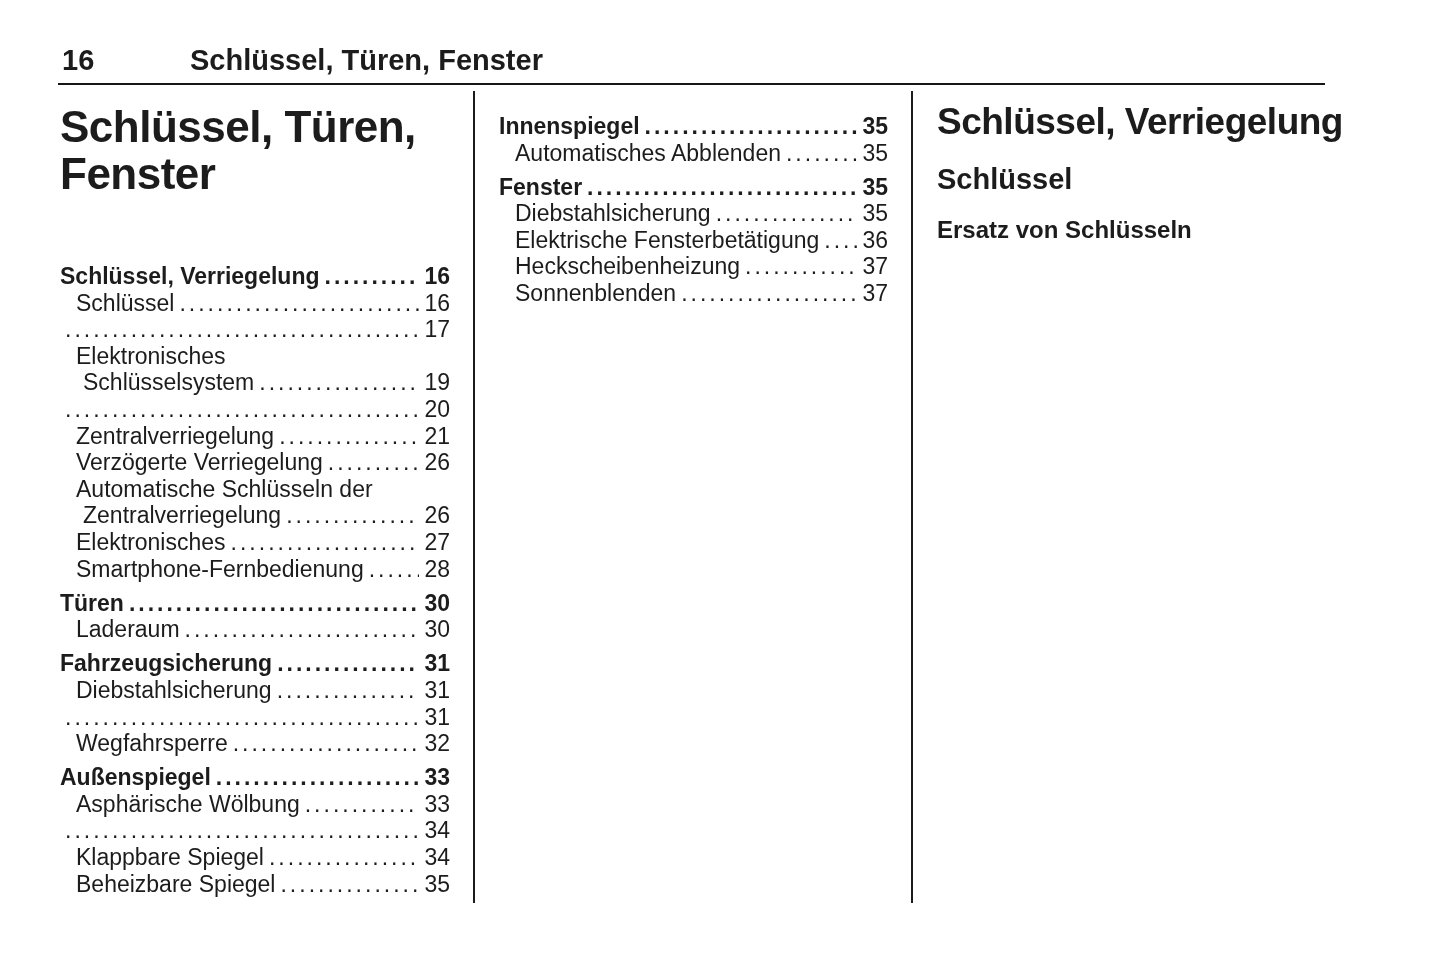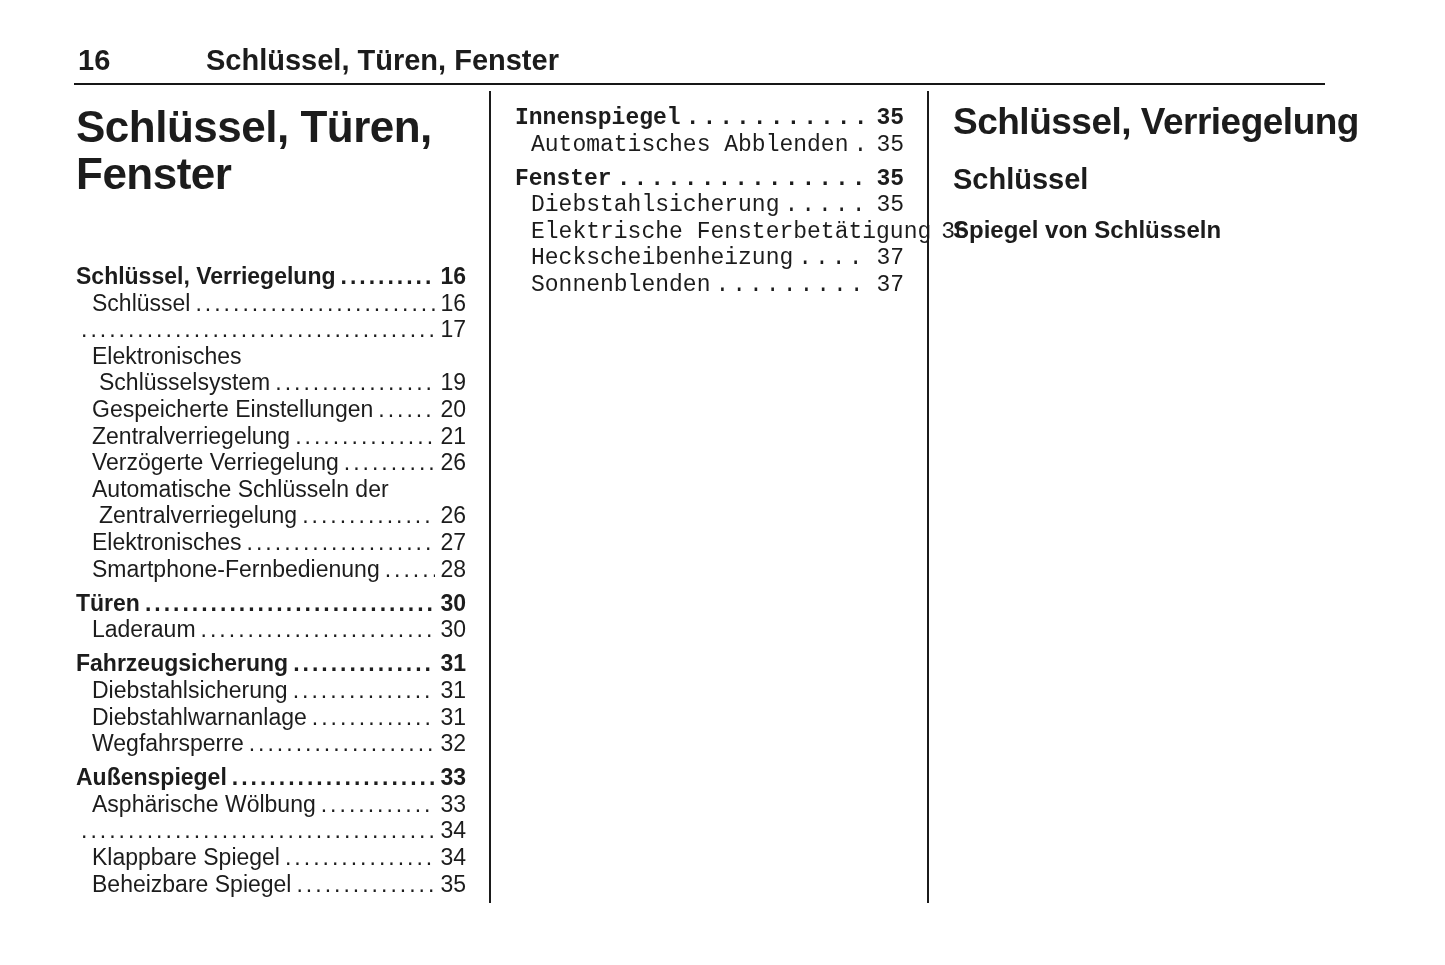--- a/index.html
+++ b/index.html
@@ -4,21 +4,21 @@
 <style>
   * { box-sizing: border-box; }
   html, body { margin: 0; padding: 0; }
   body {
     width: 1445px; height: 965px;
     background: #ffffff;
     color: #1c1c1c;
     font-family: "Liberation Sans", "DejaVu Sans", sans-serif;
     overflow: hidden;
   }
-  .page { width: 1445px; height: 965px; position: relative; padding-left: 16px; }
+  .page { width: 1445px; height: 965px; position: relative; }
 
   
   .header {
     display: flex;
     align-items: baseline;
     padding: 44px 120px 0 62px;
   }
   .page-num {
     font-size: 29px; font-weight: bold;
     width: 128px; flex: 0 0 128px;
@@ -48,21 +48,21 @@
 
   
   .chapter-title {
     margin: 2px 0 0 0;
     font-size: 44px; line-height: 47px; font-weight: bold;
     letter-spacing: -0.5px;
   }
 
   
   .toc { margin-top: 66px; }
-  .toc-top { margin-top: 4px; font-family: Liberation Mono, monospace; }
+  .toc-top { margin-top: 12px; }
   .toc-row {
     display: flex;
     align-items: baseline;
     font-size: 23px;
     line-height: 26.6px;
   }
   .toc-row.group { font-weight: bold; }
   .toc-row.group:not(:first-child) { margin-top: 7.5px; }
   .toc-row.sub .toc-label { padding-left: 16px; }
   .toc-row.subcont .toc-label { padding-left: 23px; }
@@ -136,21 +136,20 @@
           <div class="toc-row sub">
           <span class="toc-label">Elektronisches</span>
 
         </div>
           <div class="toc-row subcont">
           <span class="toc-label">Schlüsselsystem</span>
           <span class="toc-leader"></span>
           <span class="toc-page">19</span>
         </div>
           <div class="toc-row sub">
-          <span class="toc-label">Gespeicherte Einstellungen</span>
           <span class="toc-leader"></span>
           <span class="toc-page">20</span>
         </div>
           <div class="toc-row sub">
           <span class="toc-label">Zentralverriegelung</span>
           <span class="toc-leader"></span>
           <span class="toc-page">21</span>
         </div>
           <div class="toc-row sub">
           <span class="toc-label">Verzögerte Verriegelung</span>
@@ -190,21 +189,20 @@
           <span class="toc-label">Fahrzeugsicherung</span>
           <span class="toc-leader"></span>
           <span class="toc-page">31</span>
         </div>
           <div class="toc-row sub">
           <span class="toc-label">Diebstahlsicherung</span>
           <span class="toc-leader"></span>
           <span class="toc-page">31</span>
         </div>
           <div class="toc-row sub">
-          <span class="toc-label">Diebstahlwarnanlage</span>
           <span class="toc-leader"></span>
           <span class="toc-page">31</span>
         </div>
           <div class="toc-row sub">
           <span class="toc-label">Wegfahrsperre</span>
           <span class="toc-leader"></span>
           <span class="toc-page">32</span>
         </div>
           <div class="toc-row group">
           <span class="toc-label">Außenspiegel</span>
@@ -274,21 +272,21 @@
           <span class="toc-page">37</span>
         </div>
         </nav>
     </section>
 
     <div class="vdiv"></div>
 
     <section class="col col-3">
       <h2 class="section-title">Schlüssel, Verriegelung</h2>
       <h3 class="subsection-title">Schlüssel</h3>
-      <h4 class="topic-title">Spiegel von Schlüsseln</h4>
+      <h4 class="topic-title">Ersatz von Schlüsseln</h4>
       <div class="body-text">
 
       <p class="para text"></p>
           <p class="para text"></p>
           <p class="para ref"></p>
           <p class="para ref"></p>
           <p class="para ref"></p>
           <p class="para ref"></p>
           <p class="para ref"></p>
           <p class="para text"></p>

